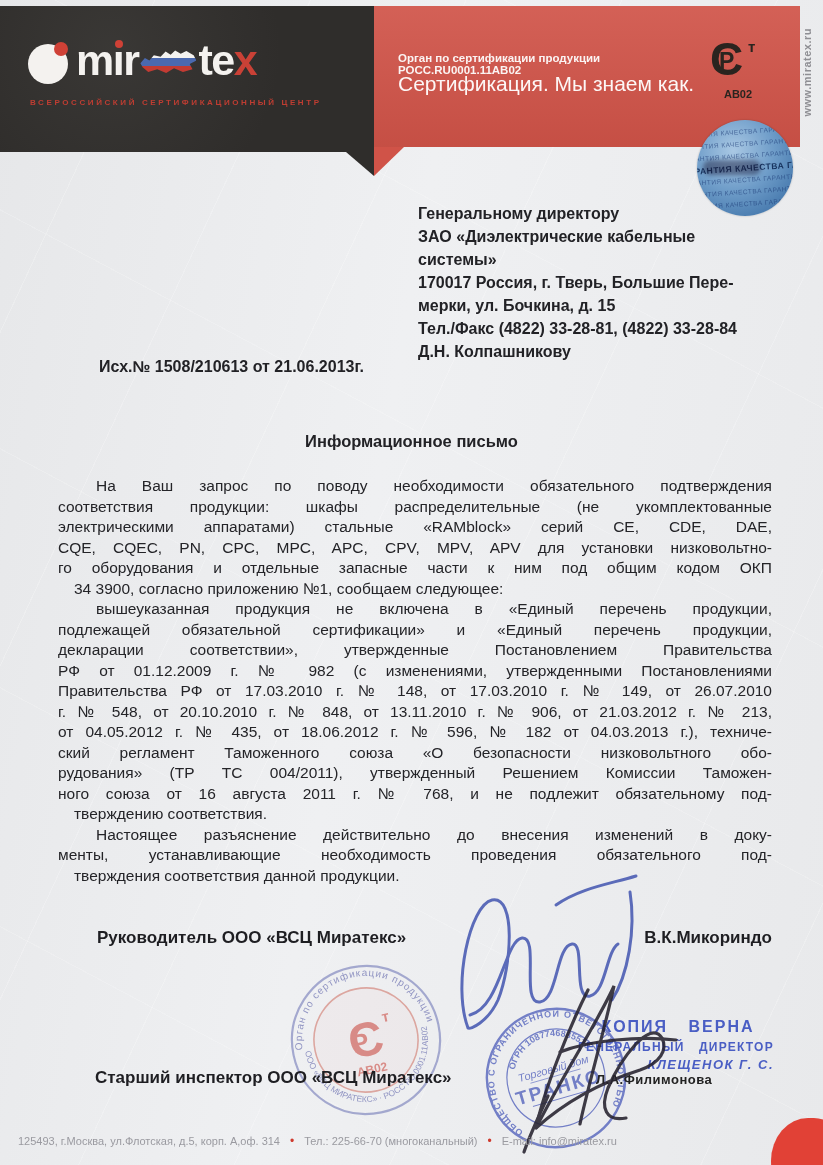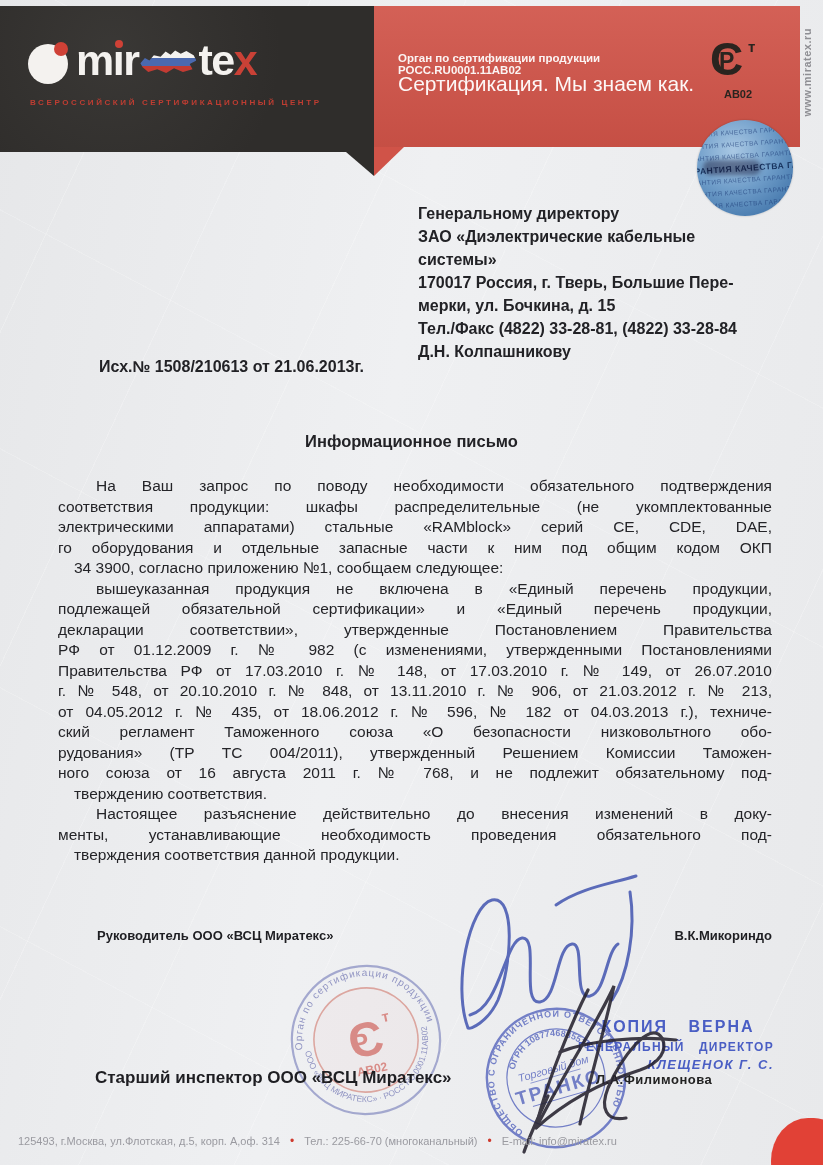--- a/index.html
+++ b/index.html
@@ -53,21 +53,21 @@
   
   .recipient{position:absolute;left:418px;top:202px;width:370px;}
   .rline{font-size:16px;line-height:23px;font-weight:600;color:#222226;}
   .refline{position:absolute;left:99px;top:358px;font-size:16px;font-weight:600;color:#222226;}
   .title{position:absolute;left:0;top:432px;width:823px;text-align:center;font-size:16.5px;font-weight:600;color:#222226;}
   .body{position:absolute;left:58px;top:476px;width:714px;font-size:15.5px;line-height:20.5px;color:#242428;}
   .bline{text-align:justify;text-align-last:justify;}
   .bline.bfirst{text-indent:38px;}
   .bline.blast{text-align-last:left;margin-left:16px;}
   .sigrow1{position:absolute;left:58px;top:928px;width:714px;display:flex;justify-content:space-between;
-    padding-left:39px;box-sizing:border-box;font-size:13px;font-weight:700;color:#1e1e22;}
+    padding-left:39px;box-sizing:border-box;font-size:17px;font-weight:700;color:#1e1e22;}
   .sigrow2{position:absolute;left:95px;top:1068px;font-size:17px;font-weight:700;color:#1e1e22;}
   .filimonova{position:absolute;left:596px;top:1072px;font-size:13px;font-weight:700;letter-spacing:.5px;color:#222;z-index:8;text-align:right;}
   
   .stamp-red{position:absolute;left:288px;top:962px;width:156px;height:156px;transform:rotate(-12deg);opacity:.85;}
   .stamp-blue{position:absolute;left:484px;top:1006px;width:144px;height:144px;transform:rotate(-16deg);opacity:.85;}
   .copystamp{position:absolute;left:578px;top:1018px;width:200px;color:#4a5ec4;z-index:7;}
   .cs1{font-size:16px;font-weight:700;letter-spacing:2px;word-spacing:14px;text-align:center;}
   .cs2{font-size:12px;font-weight:700;letter-spacing:1.2px;word-spacing:10px;margin-top:4px;}
   .cs3{font-size:13px;font-weight:700;letter-spacing:1.5px;margin-top:3px;text-align:right;padding-right:4px;font-style:italic;}
   .sig-overlay{position:absolute;left:0;top:0;width:823px;height:1165px;pointer-events:none;}
@@ -132,20 +132,21 @@
       <div class="rline">Д.Н. Колпашникову</div>
     </div>
 
   <div class="refline">Исх.№ 1508/210613 от 21.06.2013г.</div>
   <div class="title">Информационное письмо</div>
 
   <div class="body">
       <div class="bline bfirst">На Ваш запрос по поводу необходимости обязательного подтверждения</div>
       <div class="bline">соответствия продукции: шкафы распределительные (не укомплектованные</div>
       <div class="bline">электрическими аппаратами) стальные «RAMblock» серий CE, CDE, DAE,</div>
+      <div class="bline">CQE, CQEC, PN, CPC, MPC, APC, CPV, MPV, APV для установки низковольтно-</div>
       <div class="bline">го оборудования и отдельные запасные части к ним под общим кодом ОКП</div>
       <div class="bline blast">34 3900, согласно приложению №1, сообщаем следующее:</div>
       <div class="bline bfirst">вышеуказанная продукция не включена в «Единый перечень продукции,</div>
       <div class="bline">подлежащей обязательной сертификации» и «Единый перечень продукции,</div>
       <div class="bline">декларации соответствии», утвержденные Постановлением Правительства</div>
       <div class="bline">РФ от 01.12.2009 г. № 982 (с изменениями, утвержденными Постановлениями</div>
       <div class="bline">Правительства РФ от 17.03.2010 г. № 148, от 17.03.2010 г. № 149, от 26.07.2010</div>
       <div class="bline">г. № 548, от 20.10.2010 г. № 848, от 13.11.2010 г. № 906, от 21.03.2012 г. № 213,</div>
       <div class="bline">от 04.05.2012 г. № 435, от 18.06.2012 г. № 596, № 182 от 04.03.2013 г.), техниче-</div>
       <div class="bline">ский регламент Таможенного союза «О безопасности низковольтного обо-</div>

